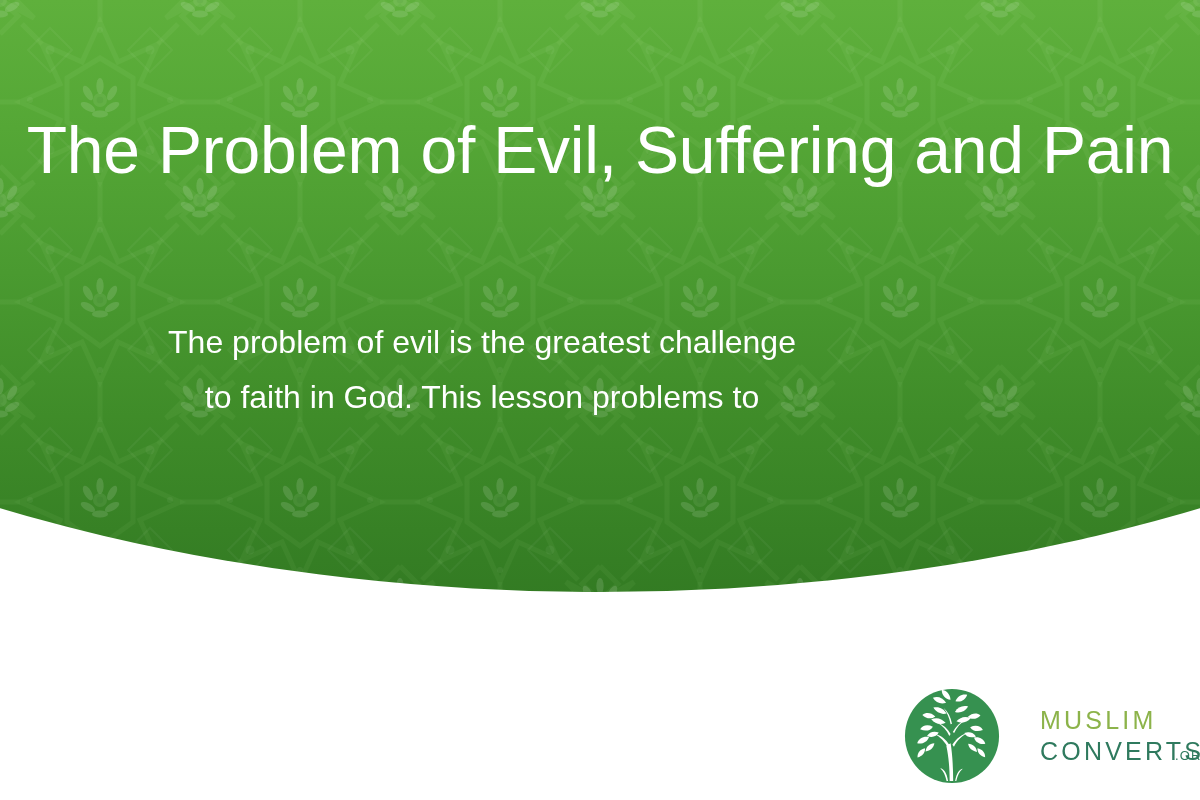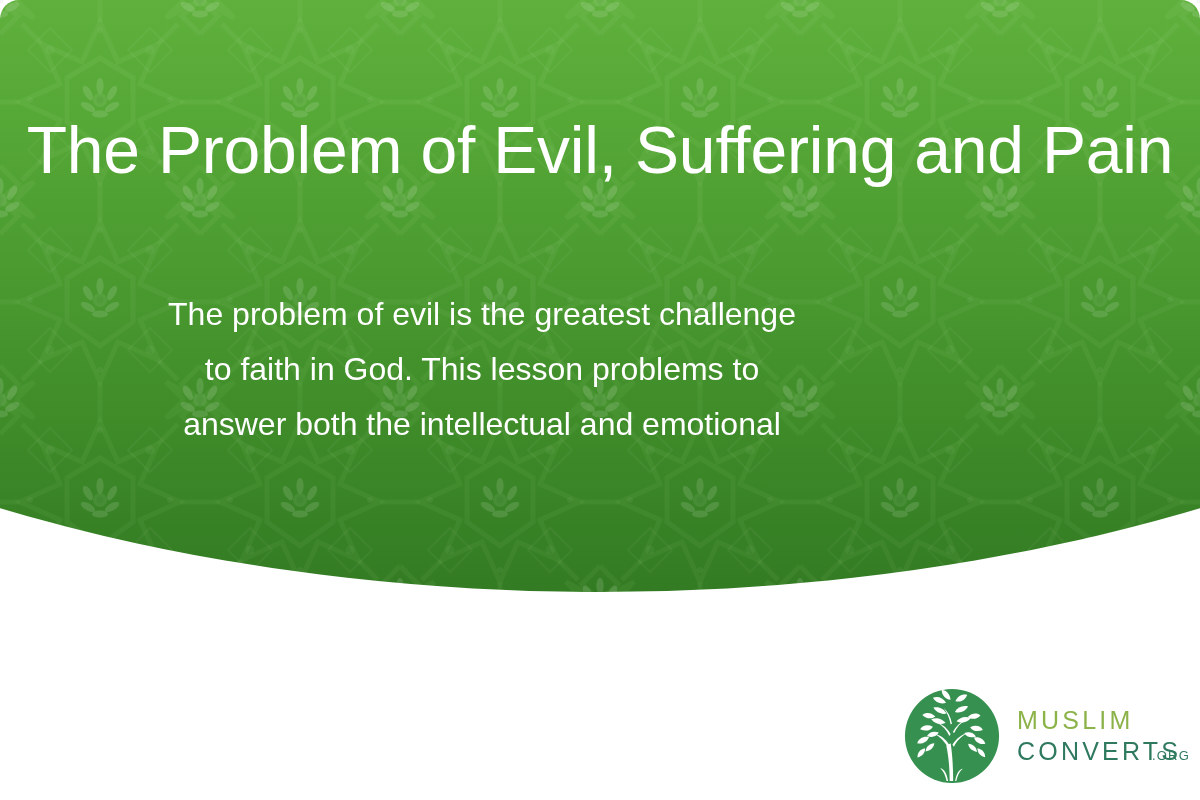--- a/index.html
+++ b/index.html
@@ -28,21 +28,20 @@
         #5fb03c 0%,
         #55a736 16%,
         #4a9a30 34%,
         #3f8c29 52%,
         #357e24 70%,
         #2e731f 86%,
         #29691c 100%);
     
     -webkit-clip-path: ellipse(108% 92% at 50% -18%);
     clip-path: ellipse(108% 92% at 50% -18%);
-    border-radius: 19px;
   }
 
   
   .pattern-layer {
     position:absolute;
     left:0; top:0; right:0; bottom:0;
     opacity:0.40;
     mix-blend-mode:soft-light;
   }
   .pattern-layer svg { display:block; width:100%; height:100%; }
@@ -67,39 +66,40 @@
     font-size:66px;
     font-weight:400;
     line-height:1.06;
     letter-spacing:-0.2px;
   }
 
   
   .subtitle {
     position:absolute;
     left:0;
-    top:287px;
+    top:315px;
     width:964px;
     text-align:center;
     color:#ffffff;
     font-size:32px;
     font-weight:400;
     line-height:55px;
   }
   .subtitle .ln { display:block; }
 
   
   .logo {
     position:absolute;
     left:903px;
     top:686px;
     width:290px;
     height:100px;
     display:flex;
     align-items:center;
+    gap:23px;
   }
   .logo-mark {
     width:98px; height:98px;
     flex:0 0 98px;
   }
   .logo-mark svg { display:block; width:98px; height:98px; }
   .logo-type {
     margin-left:16px;
     padding-top:2px;
     line-height:1;
@@ -187,21 +187,20 @@
         </defs>
         <rect x="0" y="0" width="1200" height="800" fill="url(#rosettes)"></rect>
       </svg>
     </div>
 
     <div class="title">The Problem of Evil, Suffering and Pain</div>
 
     <div class="subtitle">
       <span class="ln">The problem of evil is the greatest challenge</span>
       <span class="ln">to faith in God. This lesson problems to</span>
-      <span class="ln">answer both the intellectual and emotional</span>
     </div>
 
   </div>
 
   <div class="logo">
 
     <div class="logo-mark">
       <svg viewBox="0 0 100 100" xmlns="http://www.w3.org/2000/svg">
         <circle cx="50" cy="50" r="48" fill="#369150"></circle>
         <g fill="#ffffff">

